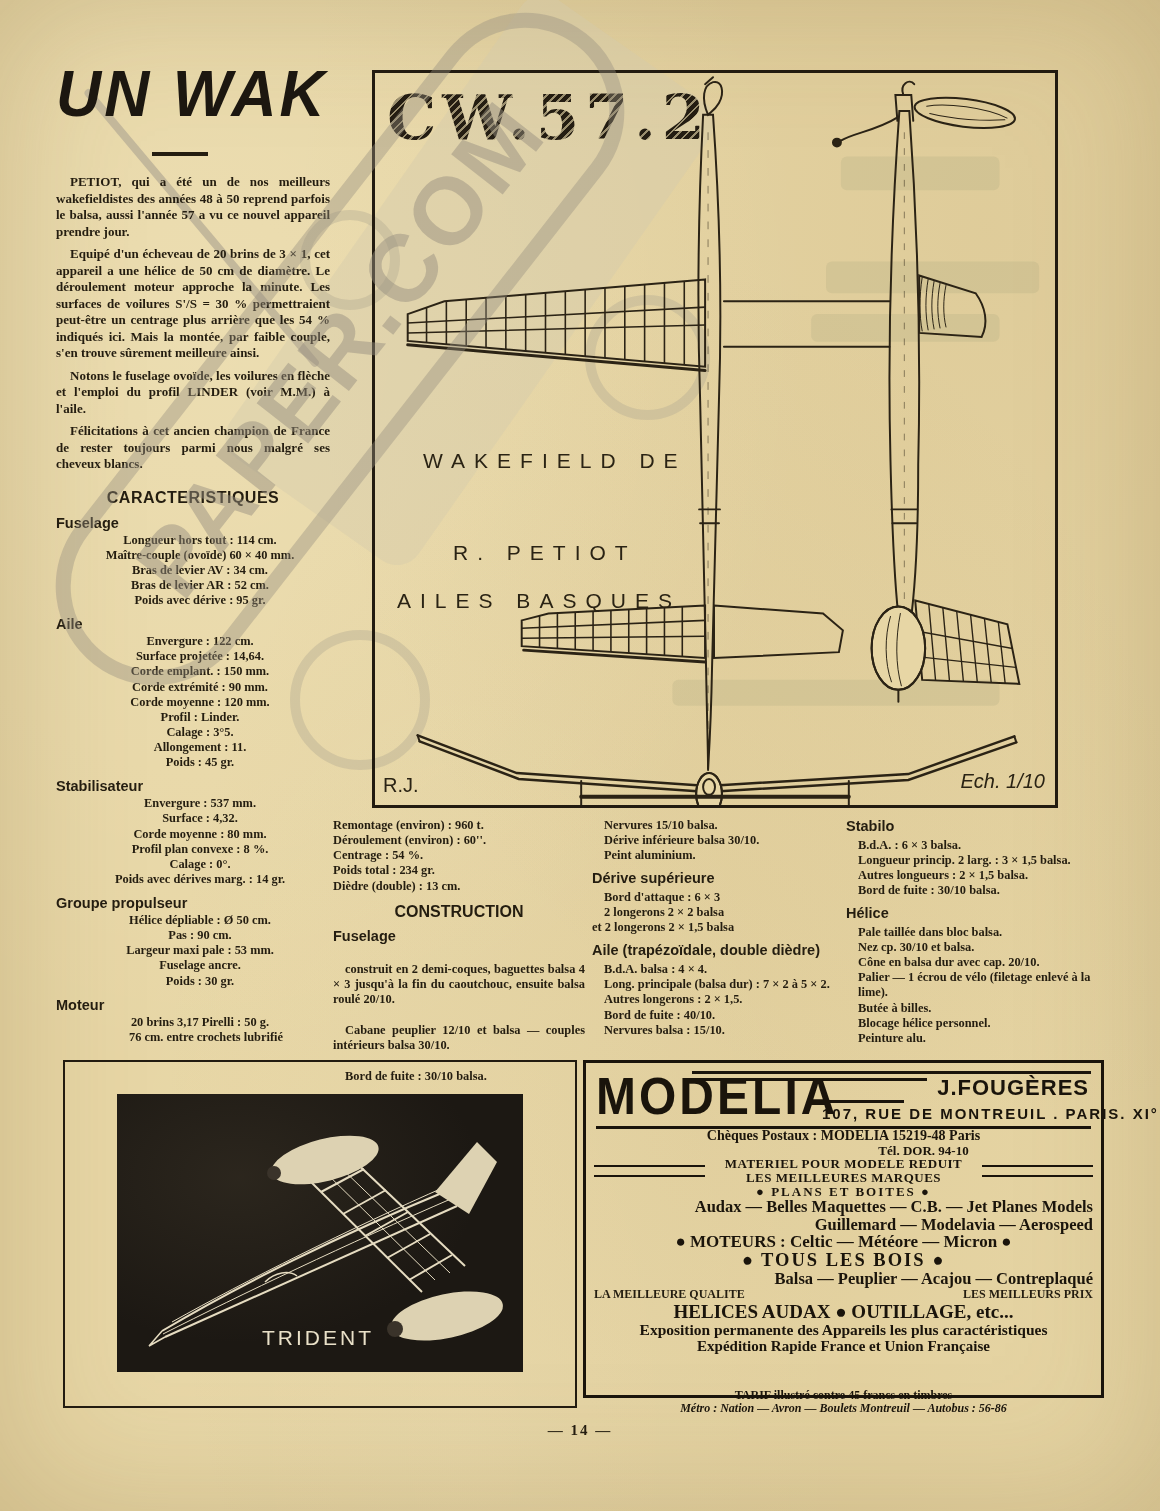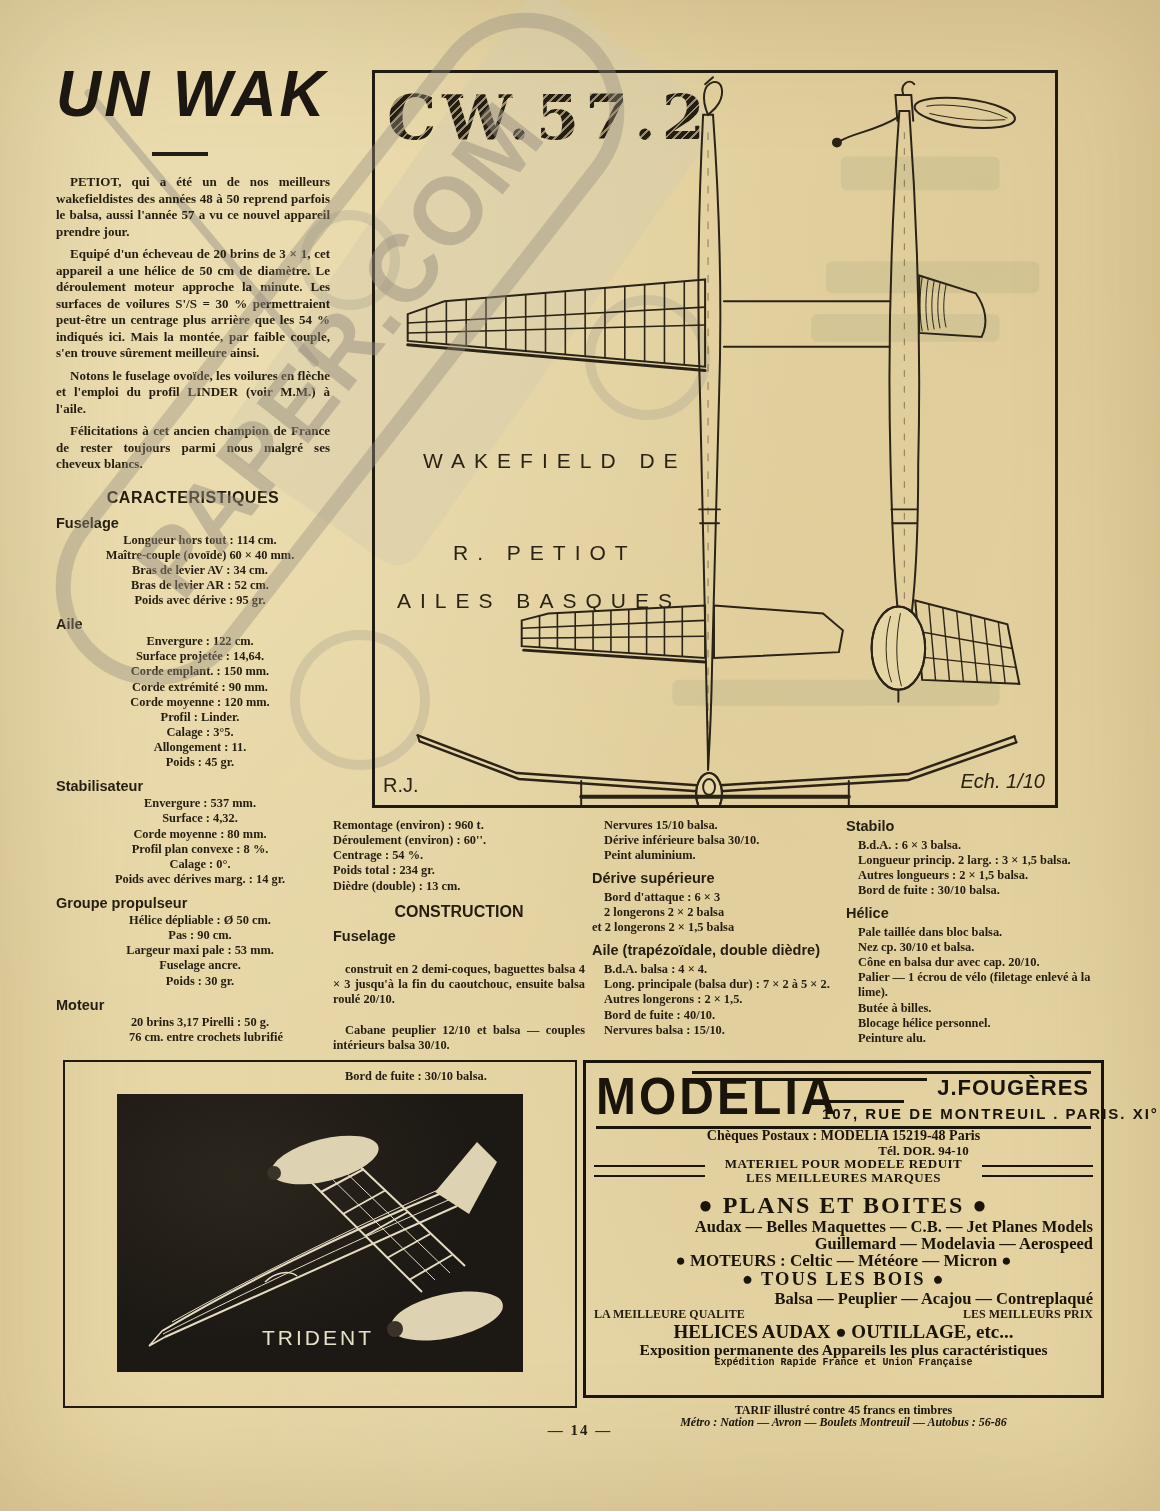--- a/index.html
+++ b/index.html
@@ -90,28 +90,28 @@
   .adlogo .addr{position:absolute; left:228px; top:38px; font-family:"Liberation Sans",sans-serif;
     font-weight:bold; font-size:15px; letter-spacing:2px; color:#1a140b; white-space:nowrap;}
   .adlogo .l4{position:absolute; left:2px; bottom:0px; right:2px; height:3px; background:#1a140b;}
   .adline{text-align:center; font-weight:bold; line-height:1.05; color:#1a140b;}
   .ad-cheques{font-size:14px;}
   .ad-tel{font-size:13px; text-align:center; padding-left:160px;}
   .ad-flank{display:flex; align-items:center; gap:20px;justify-content:flex-end;}
   .ad-flank .decor{flex:1; height:8px; border-top:2px solid #1a140b; border-bottom:2px solid #1a140b;}
   .ad-flank .mid{flex:none;}
   .ad-materiel,.ad-marques{font-size:13px; letter-spacing:.5px;}
-  .ad-plans{font-size:24px; letter-spacing:2px;margin-top:8px;}
+  .ad-plans{font-size:13px; letter-spacing:2px;}
   .ad-audax,.ad-guillemard,.ad-balsa{font-size:16.5px;text-align:right;}
   .ad-moteurs{font-size:17px;}
   .ad-bois{font-size:18.5px; letter-spacing:2px;}
   .ad-qp{display:flex; justify-content:space-between; font-size:12px; font-weight:bold;}
   .ad-helices{font-size:19px;}
   .ad-expo{font-size:15.5px;}
-  .ad-exped{font-size:10px;font-family:Liberation Mono, monospace;}
+  .ad-exped{font-size:15px;}
   .ad-tarif{font-size:12px;margin-top:35px;}
   .ad-metro{font-size:12px; font-style:italic;}
   
   .pagenum{position:absolute; left:0; right:0; top:1422px; text-align:center;
     font-size:15px; font-weight:bold; letter-spacing:2px;}
 </style>
 </head>
 <body>
 
 <div class="page">

